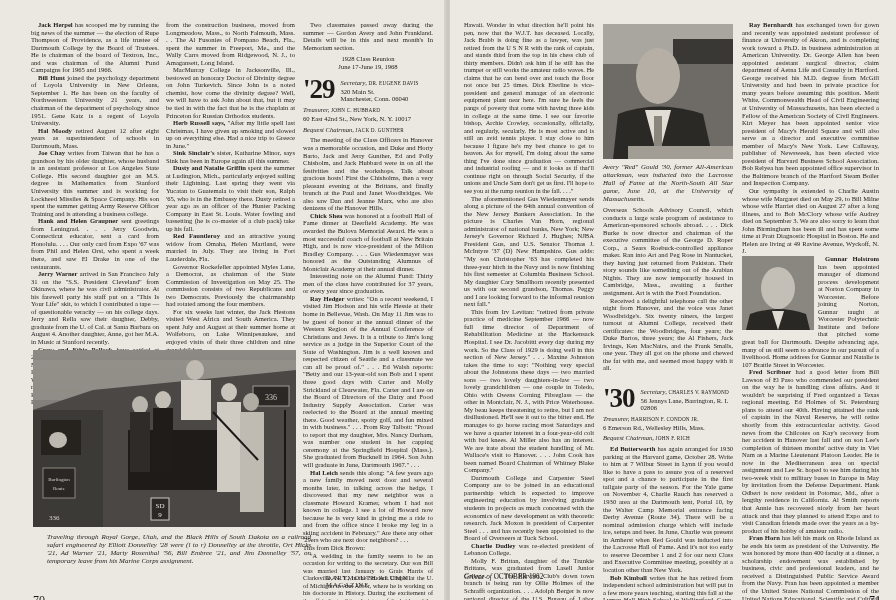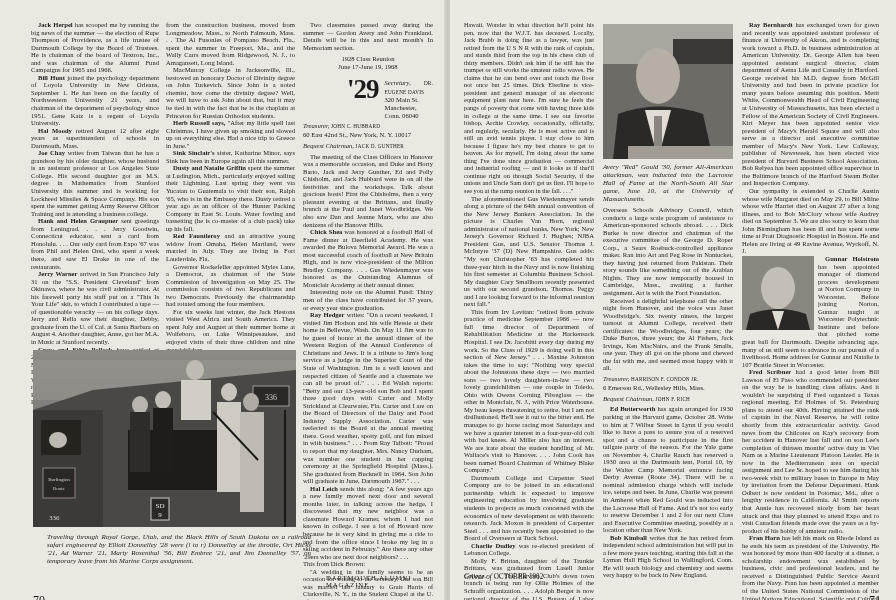--- a/index.html
+++ b/index.html
@@ -9,21 +9,21 @@
   .page.left { left: 0; width: 446px; }
   .page.right { left: 450px; width: 446px; background: #ece9e3; }
   .gutter { position: absolute; left: 444px; top: 0; width: 8px; height: 600px;
     background: linear-gradient(90deg, #d9d5ce, #c9c5be 50%, #dcd8d1); }
   .col { position: absolute; font-size: 6.6px; line-height: 7.55px; text-align: justify; }
   .col p { text-indent: 7px; margin-bottom: 0; }
   .col p.noind { text-indent: 0; }
   .col b { font-weight: bold; }
   .center { text-align: center; text-indent: 0 !important; }
   .class-head { display: flex; align-items: flex-start; margin: 6px 0 2px 0; text-indent: 0; }
-  .class-num { font-size: 27px; font-weight: bold; line-height: 24px; letter-spacing: -1px; margin-right: 6px; margin-left: 44px; }
+  .class-num { font-size: 27px; font-weight: bold; line-height: 24px; letter-spacing: -1px; margin-right: 6px; }
   .class-info { font-size: 6.6px; line-height: 7.6px; padding-top: 2px; }
   .officer { font-size: 6.6px; line-height: 7.8px; text-indent: 0 !important; }
   .officer i { font-style: italic; }
   .sc { font-size: 5.2px; letter-spacing: .2px; text-transform: uppercase; }
   .photo { position: absolute; overflow: hidden; }
   .caption { position: absolute; font-style: italic; font-size: 7px; line-height: 8px; text-align: justify; }
   .folio { position: absolute; font-size: 12px; margin-top: 20px; }
   .footer-mag { position: absolute; font-size: 6.6px; letter-spacing: 1px; text-transform: uppercase; }
   .footer-issue { position: absolute; font-size: 7.2px; }
   .footer-issue i { font-style: italic; }
@@ -153,20 +153,28 @@
       <rect x="25" y="122" width="105" height="13" fill="#a19c94"></rect>
     </svg>
   </div>
   <div class="caption" style="left:153px; top:163px; width:130px; font-size:6.9px; line-height:7.9px;">Avery "Red" Gould '30, former All-American attackman, was inducted into the Lacrosse Hall of Fame at the North-South All Star game, June 10, at the University of Massachusetts.</div>
 
   <div class="col" style="left:153px; top:206px; width:130px;">
     <div id="R2">
         <p class="noind"><span>Overseas Schools Advisory Council, which conducts a large scale program of assistance to American-sponsored schools abroad. . . . Dick Burke is now director and chairman of the executive committee of the George D. Roper Corp., a Sears Roebuck-controlled appliance maker. Ran into Art and Peg Rose in Nantucket, they having just returned from Pakistan. Their story sounds like something out of the Arabian Nights. They are now temporarily housed in Cambridge, Mass., awaiting a further assignment. Art is with the Ford Foundation.</span></p>
         <p><span>Received a delightful telephone call the other night from Hanover, and the voice was Janet Woodbridge's. Six twenty niners, the largest turnout at Alumni College, received their certificates: the Woodbridges, four years; the Duke Bartos, three years; the Al Fishers, Jack Irvings, Ken MacNairs, and the Frank Smalls, one year. They all got on the phone and chewed the fat with me, and seemed most happy with it all.</span></p>
       </div>
+    <div class="class-head" style="margin-top:14px;">
+      <div class="class-num">'30</div>
+      <div class="class-info">
+        <div><i>Secretary,</i> <span class="sc">CHARLES V. RAYMOND</span></div>
+        <div>56 Jennys Lane, Barrington, R. I.</div>
+        <div>02806</div>
+      </div>
+    </div>
     <div class="officer" style="margin-top:3px;"><i>Treasurer,</i> <span class="sc">HARRISON F. CONDON JR.</span></div>
     <div class="officer">6 Emerson Rd., Wellesley Hills, Mass.</div>
     <div class="officer" style="margin:3px 0 2px;"><i>Bequest Chairman,</i> <span class="sc">JOHN F. RICH</span></div>
     <div id="R2b">
         <p><b>Ed Butterworth</b><span> has again arranged for 1930 parking at the Harvard game, October 28. Write to him at 7 Wilbur Street in Lynn if you would like to have a pass to assure you of a reserved spot and a chance to participate in the first tailgate party of the season. For the Yale game on November 4, Charlie Rauch has reserved a 1930 area at the Dartmouth tent, Portal 10, by the Walter Camp Memorial entrance facing Derby Avenue (Route 34). There will be a nominal admission charge which will include ice, setups and beer. In June, Charlie was present in Amherst when Red Gould was inducted into the Lacrosse Hall of Fame. And it's not too early to reserve December 1 and 2 for our next Class and Executive Committee meeting, possibly at a location other than New York.</span></p>
         <p><b>Bob Kimball</b><span> writes that he has retired from independent school administration but will put in a few more years teaching, starting this fall at the Lyman Hall High School in Wallingford, Conn. He will teach biology and chemistry and seems very happy to be back in New England.</span></p>
       </div>
   </div>
 
   <div class="col" style="left:292px; top:21px; width:137px;">

